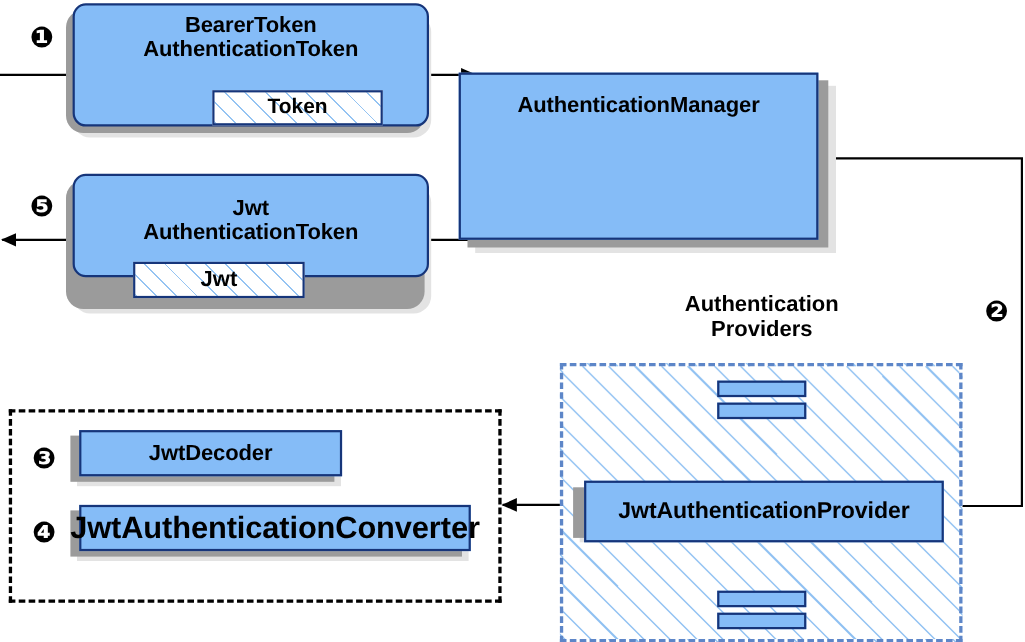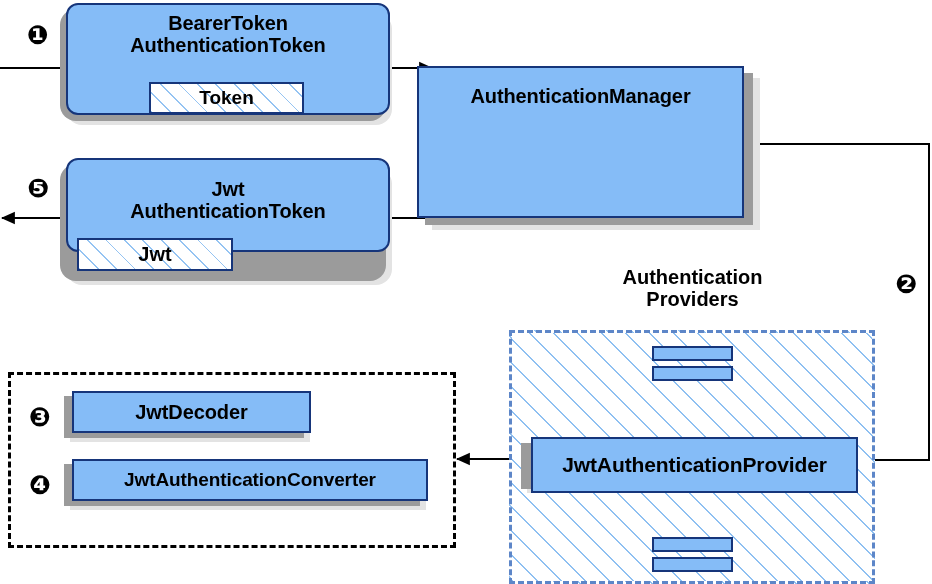--- a/index.html
+++ b/index.html
@@ -60,20 +60,21 @@
     background-color:#ffffff;
     background-image:repeating-linear-gradient(
         45deg,
         rgba(130,185,240,0.85) 0px,
         rgba(130,185,240,0.85) 1.2px,
         rgba(255,255,255,0) 1.2px,
         rgba(255,255,255,0) 13px);
     display:flex;align-items:center;justify-content:center;
     font-weight:bold;
     color:#000;
+    margin-left:44px;
   }
 
   
   .bullet{
     position:absolute;
     z-index:6;
     width:24px;height:24px;
     border-radius:50%;
     background:#000000;
     color:#ffffff;
@@ -214,16 +215,16 @@
 
   <div class="shadow2" style="left:70px;top:400px;width:240px;height:42px;"></div>
   <div class="shadow" style="left:64px;top:396px;width:240px;height:42px;"></div>
   <div class="node" style="left:72px;top:391px;width:239px;height:42px;justify-content:center;">
     <div class="node-title" style="font-size:20px;">JwtDecoder</div>
   </div>
 
   <div class="shadow2" style="left:70px;top:468px;width:356px;height:42px;"></div>
   <div class="shadow" style="left:64px;top:464px;width:356px;height:42px;"></div>
   <div class="node" style="left:72px;top:459px;width:356px;height:42px;justify-content:center;">
-    <div class="node-title" style="font-size:19px;">JwtAuthenticationConverter</div>
+    <div class="node-title" style="font-size:28px;">JwtAuthenticationConverter</div>
   </div>
 
 </div>
 
 </body></html>

